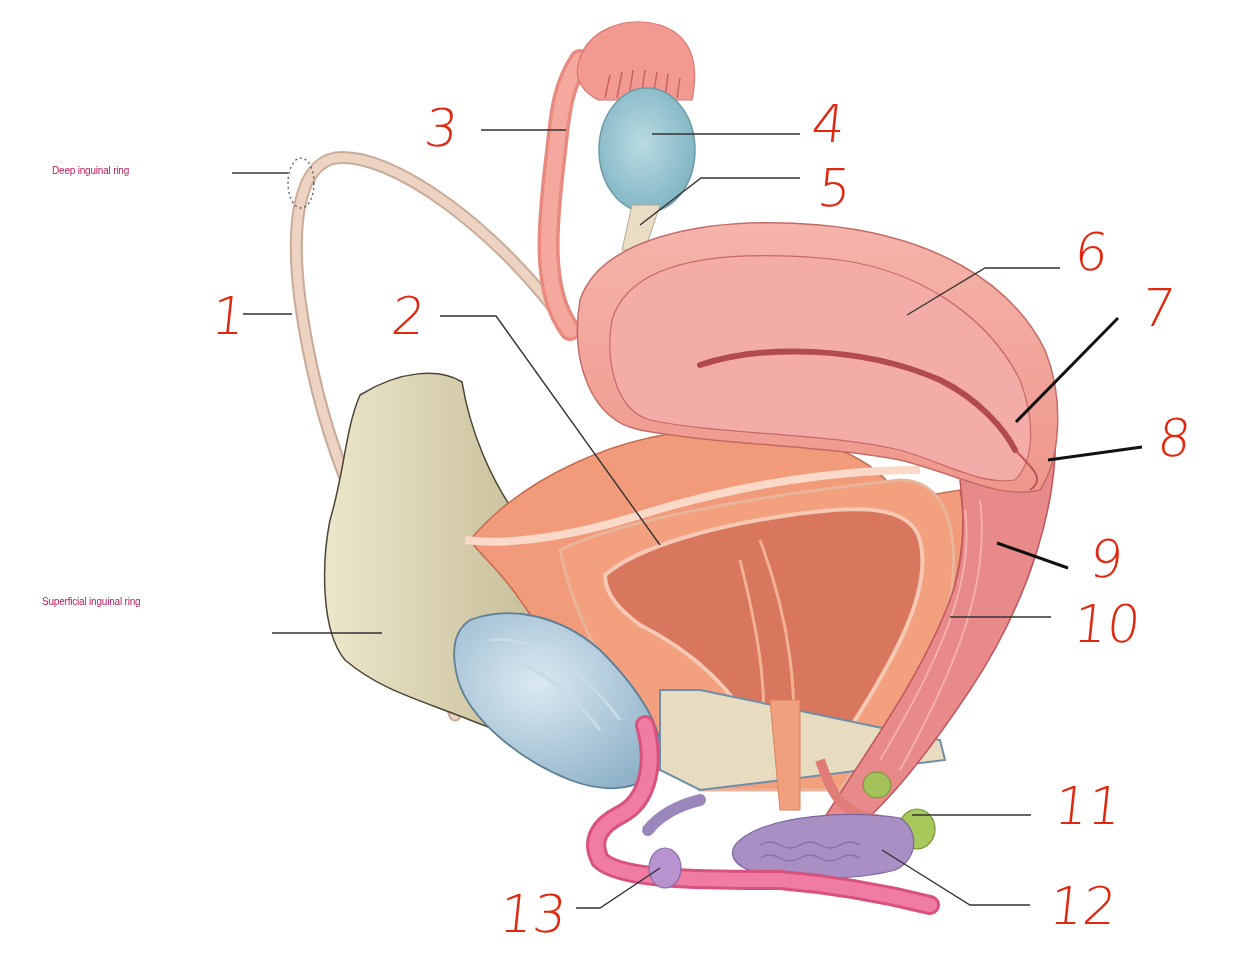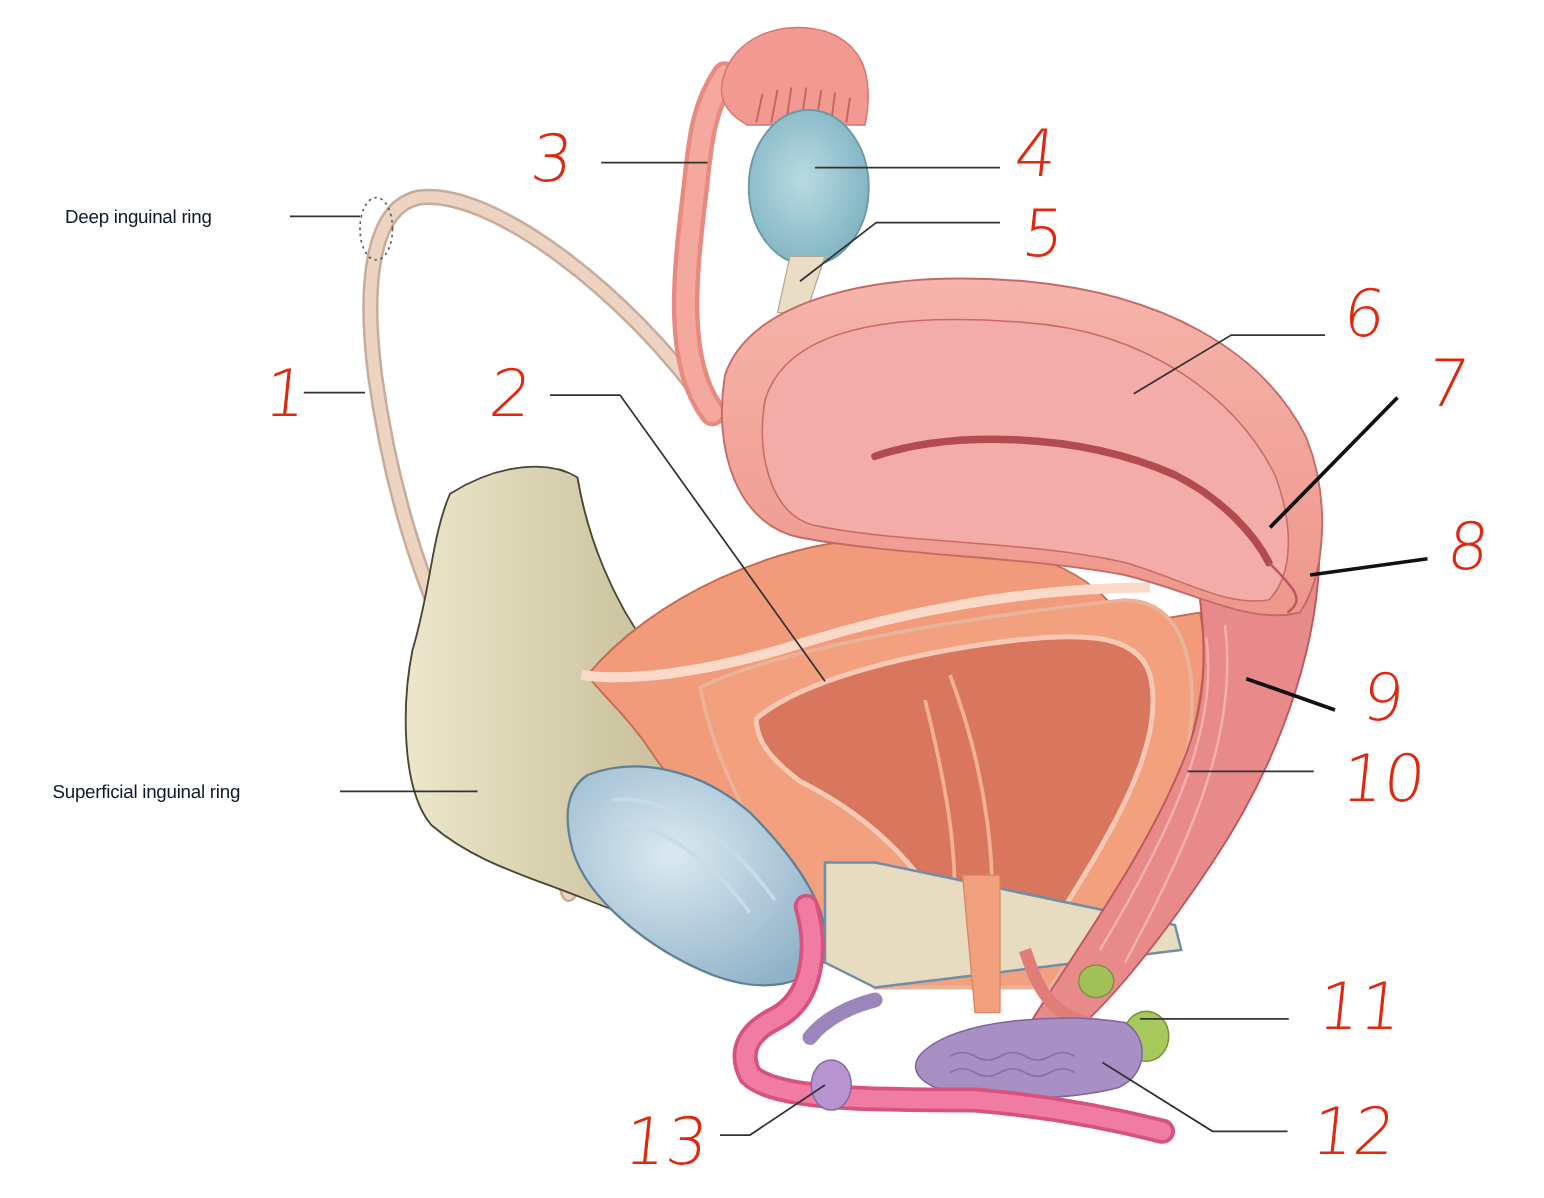--- a/index.html
+++ b/index.html
@@ -1,20 +1,20 @@
 <!DOCTYPE html>
 <html><head>
   <meta charset="utf-8">
   <style>
     html, body { margin: 0; padding: 0; background: #ffffff; }
     body { width: 1235px; height: 958px; overflow: hidden; position: relative;
            font-family: "Liberation Sans", sans-serif; }
     #stage { position: absolute; left: 0; top: 0; width: 1235px; height: 958px; }
     .print-label { position: absolute; font-family: "Liberation Sans", sans-serif;
-                   font-size: 15px; color: #0f172a; letter-spacing: -0.2px; white-space: nowrap; }
+                   font-size: 10px; color: #be185d; letter-spacing: -0.2px; white-space: nowrap; }
     .num { position: absolute; font-family: "DejaVu Sans", sans-serif; font-size: 52px;
            color: #e02810; font-weight: 300; line-height: 1; transform: skewX(-6deg); }
   </style>
 </head>
 <body>
 
 <div id="stage">
   <svg width="1235" height="958" viewBox="0 0 1235 958">
     <defs>
       <linearGradient id="boneGrad" x1="0" y1="0" x2="1" y2="0">
@@ -108,21 +108,21 @@
       <line x1="997" y1="543" x2="1068" y2="568" stroke="#111" stroke-width="3"></line>
       <line x1="950" y1="617" x2="1051" y2="617"></line>
       <line x1="912" y1="815" x2="1031" y2="815"></line>
       <polyline points="882,850 970,905 1030,905"></polyline>
       <polyline points="576,908 600,908 660,868"></polyline>
     </g>
   </svg>
 
   
   <span class="print-label" style="left:52px; top:165px;">Deep inguinal ring</span>
-  <span class="print-label" style="left:42px; top:625px;text-align:right;">Superficial inguinal ring</span>
+  <span class="print-label" style="left:42px; top:596px;text-align:right;">Superficial inguinal ring</span>
 
   
   <span class="num" style="left:212px; top:290px;">1</span>
   <span class="num" style="left:392px; top:290px;">2</span>
   <span class="num" style="left:425px; top:102px;">3</span>
   <span class="num" style="left:812px; top:98px;">4</span>
   <span class="num" style="left:818px; top:162px;">5</span>
   <span class="num" style="left:1075px; top:226px;">6</span>
   <span class="num" style="left:1142px; top:282px;">7</span>
   <span class="num" style="left:1158px; top:412px;">8</span>

